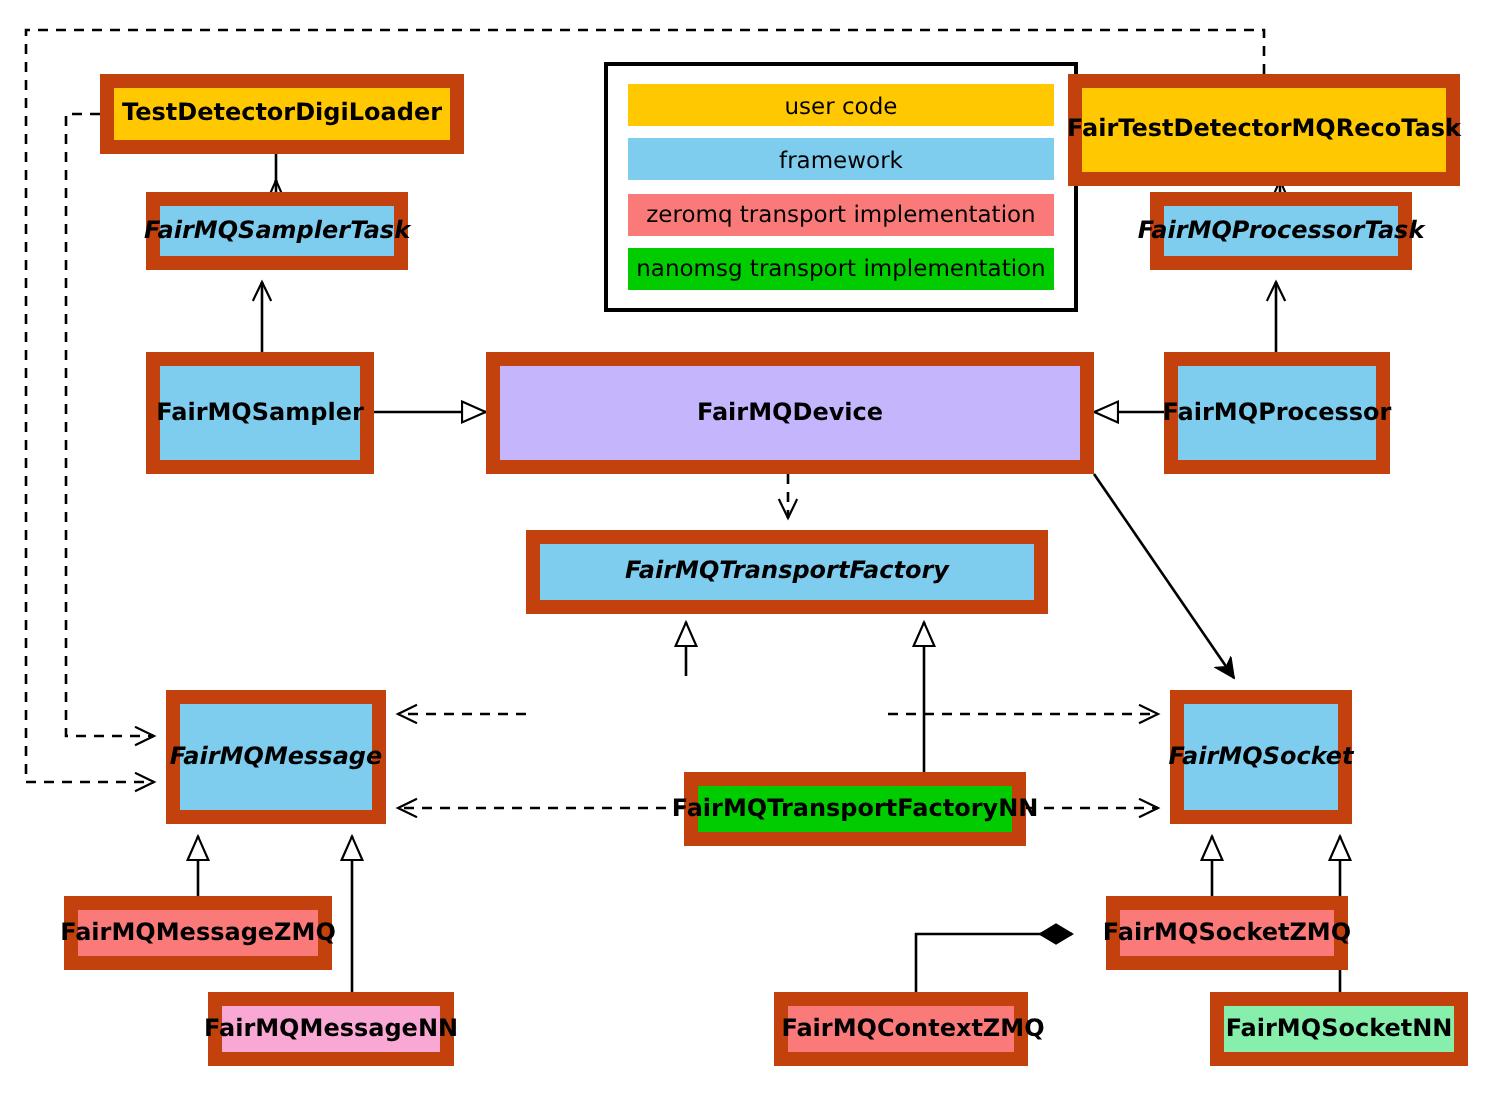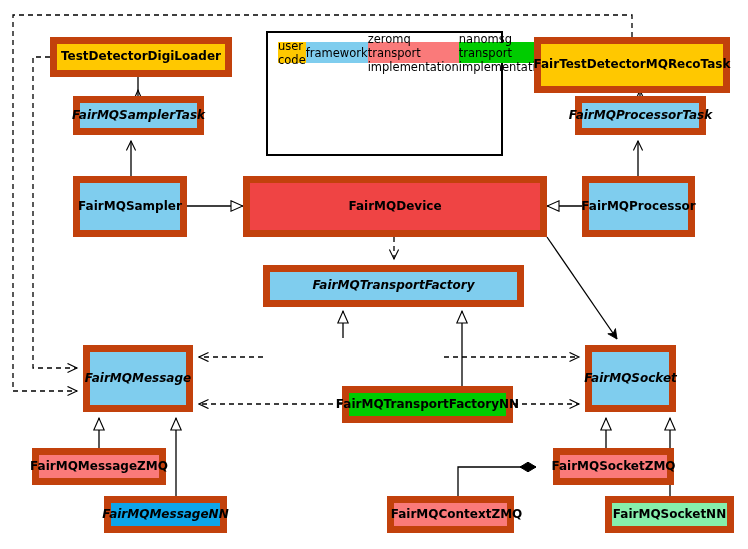--- a/index.html
+++ b/index.html
@@ -42,22 +42,23 @@
     font-style: italic;
   }
   .legend-box {
     position: absolute;
     box-sizing: border-box;
     border: 2px solid #000000;
     background: #ffffff;
     z-index: 2;
     padding: 9px 10px;
     display: flex;
-    flex-direction: row;
+    flex-direction: column;
     justify-content: space-between;
+    margin-left: 36px;
   }
   .legend-row {
     box-sizing: border-box;
     height: 21px;
     display: flex;
     align-items: center;
     justify-content: center;
     font-size: 11.5px;
     font-weight: normal;
     color: #000000;
@@ -151,36 +152,36 @@
   <div class="node" style="left:50px; top:37px; width:182px; height:40px; background:#FFC800;">TestDetectorDigiLoader</div>
 
   <div class="node" style="left:534px; top:37px; width:196px; height:56px; background:#FFC800;">FairTestDetectorMQRecoTask</div>
 
   <div class="node abstract" style="left:73px; top:96px; width:131px; height:39px; background:#7FCDEE;">FairMQSamplerTask</div>
 
   <div class="node abstract" style="left:575px; top:96px; width:131px; height:39px; background:#7FCDEE;">FairMQProcessorTask</div>
 
   <div class="node" style="left:73px; top:176px; width:114px; height:61px; background:#7FCDEE;">FairMQSampler</div>
 
-  <div class="node" style="left:243px; top:176px; width:304px; height:61px; background:#ef4444;">FairMQDevice</div>
+  <div class="node" style="left:243px; top:176px; width:304px; height:61px; background:#c4b5fd;">FairMQDevice</div>
 
   <div class="node" style="left:582px; top:176px; width:113px; height:61px; background:#7FCDEE;">FairMQProcessor</div>
 
   <div class="node abstract" style="left:263px; top:265px; width:261px; height:42px; background:#7FCDEE;">FairMQTransportFactory</div>
 
 
   <div class="node" style="left:342px; top:386px; width:171px; height:37px; background:#00CC00;">FairMQTransportFactoryNN</div>
 
   <div class="node abstract" style="left:83px; top:345px; width:110px; height:67px; background:#7FCDEE;">FairMQMessage</div>
 
   <div class="node abstract" style="left:585px; top:345px; width:91px; height:67px; background:#7FCDEE;">FairMQSocket</div>
 
   <div class="node" style="left:32px; top:448px; width:134px; height:37px; background:#FA7A7A;">FairMQMessageZMQ</div>
 
-  <div class="node" style="left:104px; top:496px; width:123px; height:37px; background:#0ea5e9;font-style:italic;">FairMQMessageNN</div>
+  <div class="node" style="left:104px; top:496px; width:123px; height:37px; background:#f9a8d4;">FairMQMessageNN</div>
 
   <div class="node" style="left:553px; top:448px; width:121px; height:37px; background:#FA7A7A;">FairMQSocketZMQ</div>
 
   <div class="node" style="left:605px; top:496px; width:129px; height:37px; background:#86efac;">FairMQSocketNN</div>
 
   <div class="node" style="left:387px; top:496px; width:127px; height:37px; background:#FA7A7A;padding-left:16px;">FairMQContextZMQ</div>
 
 </div>
 
 </body></html>

